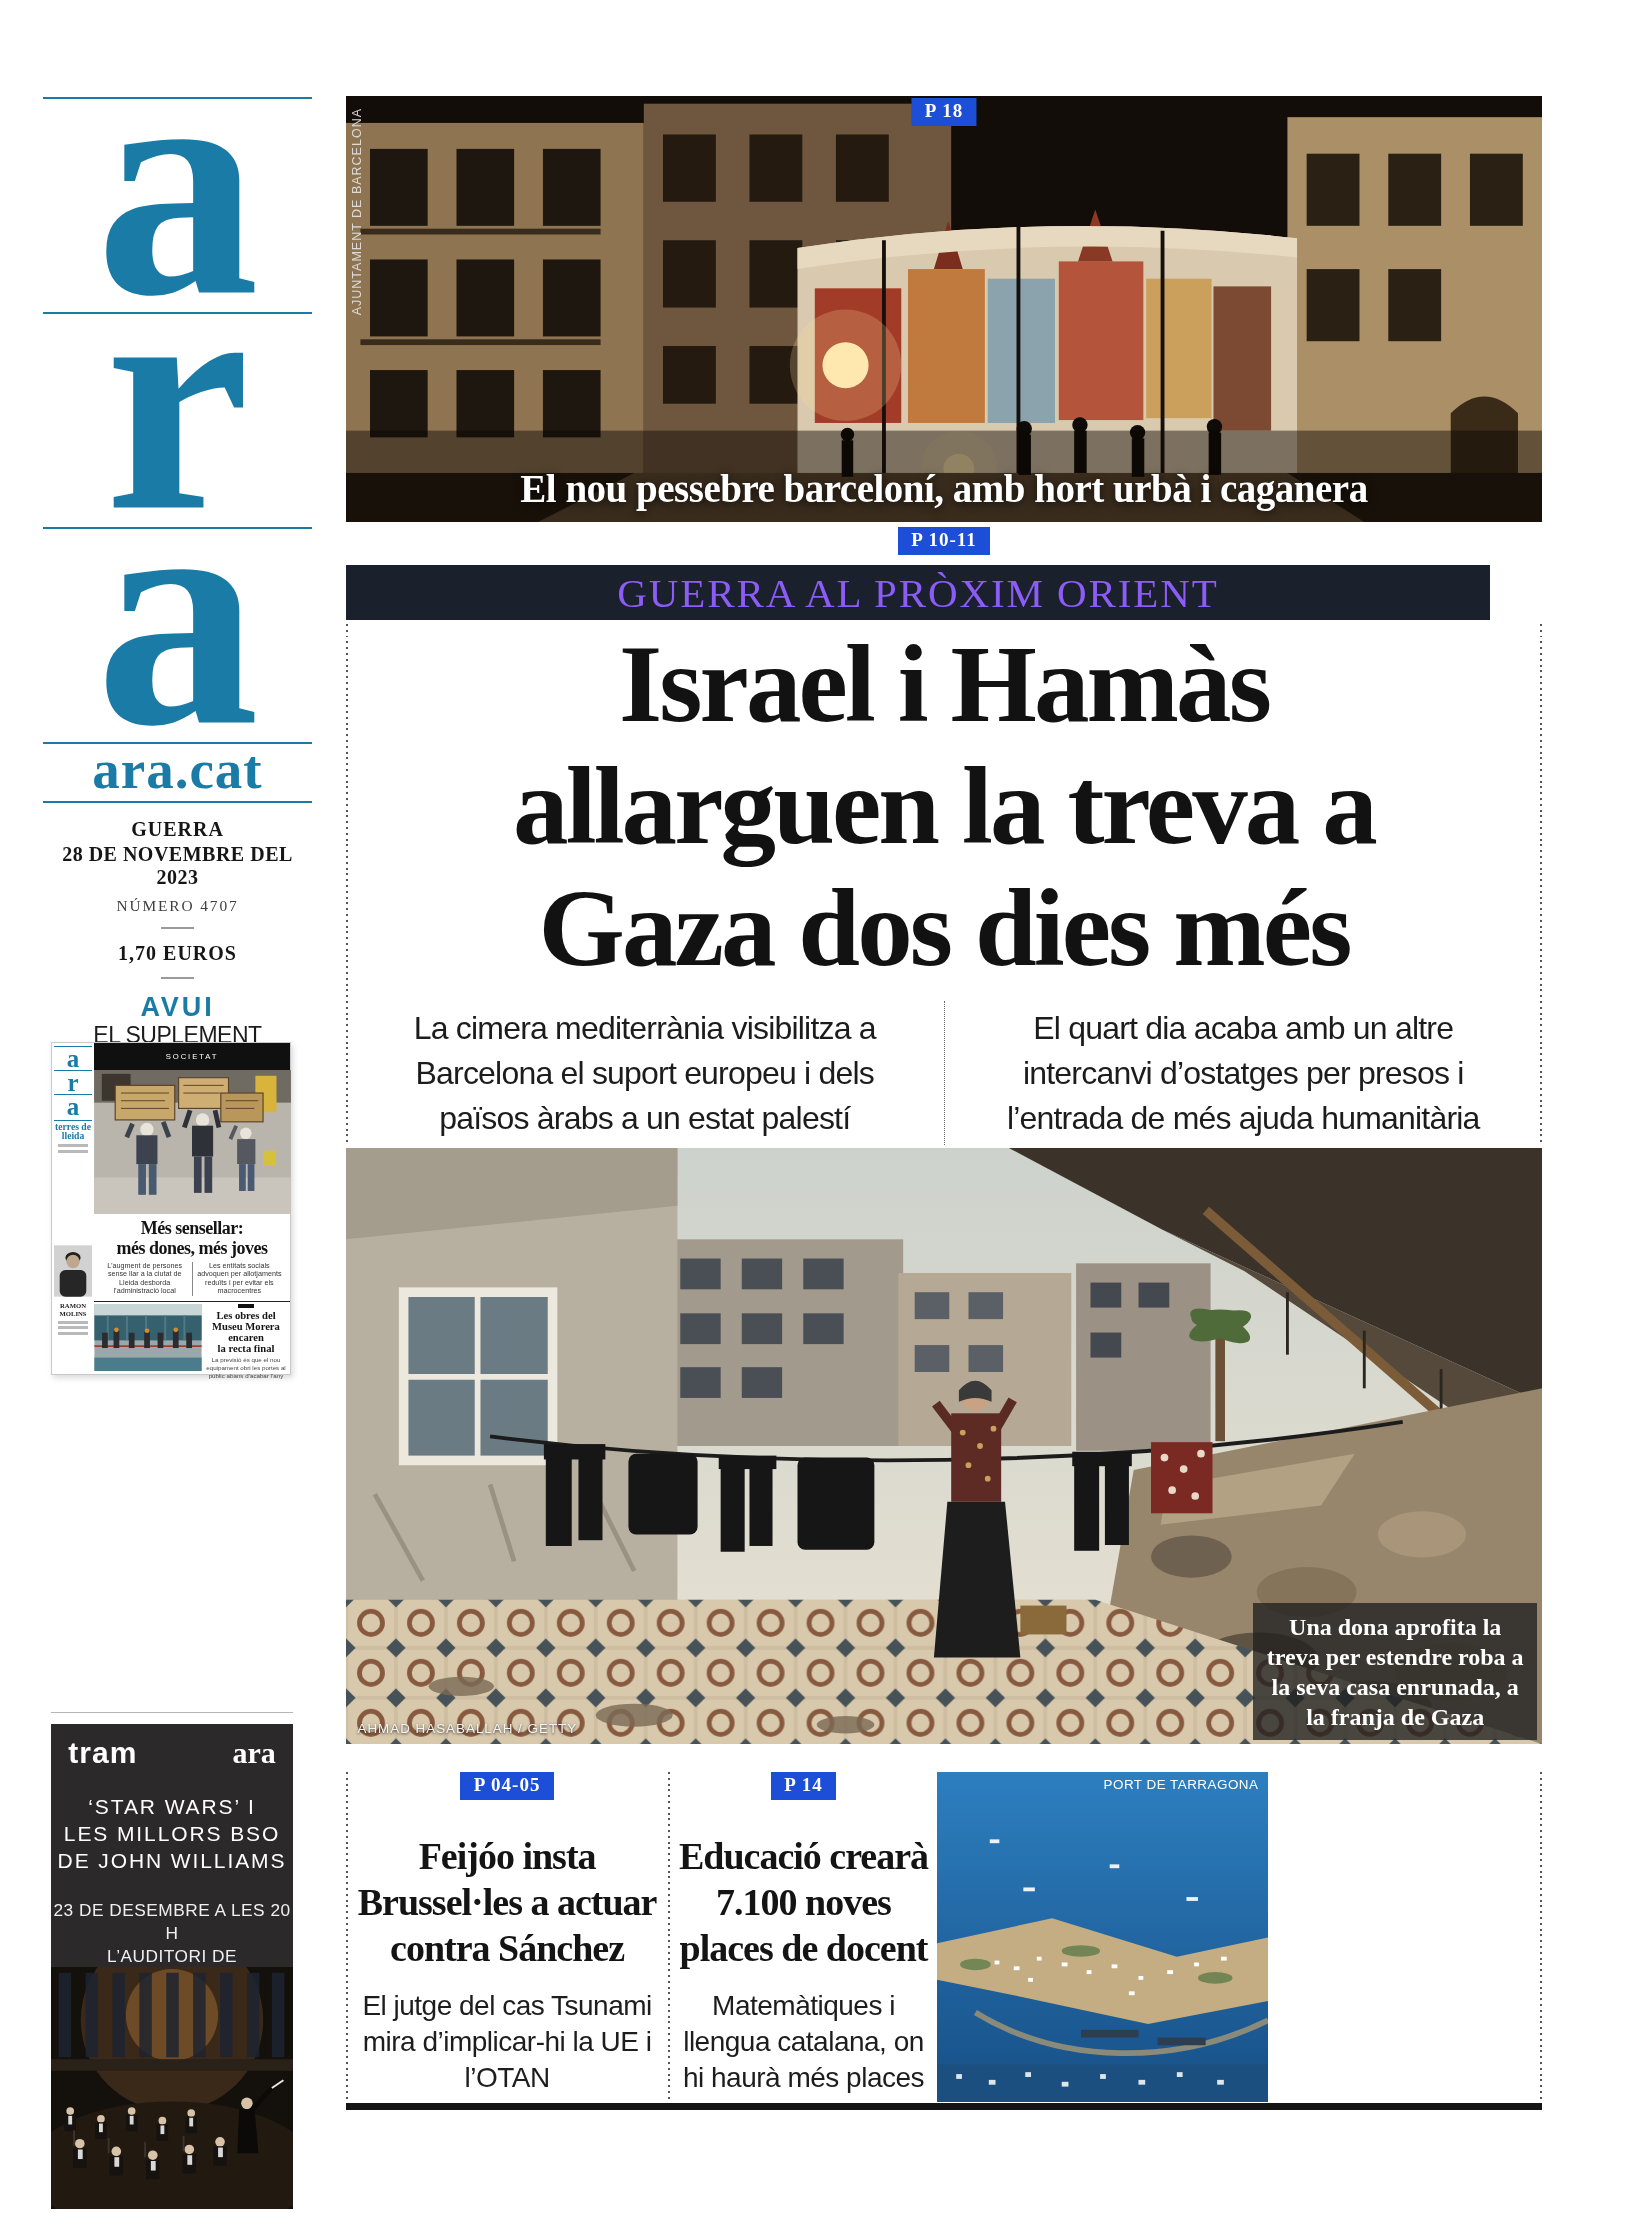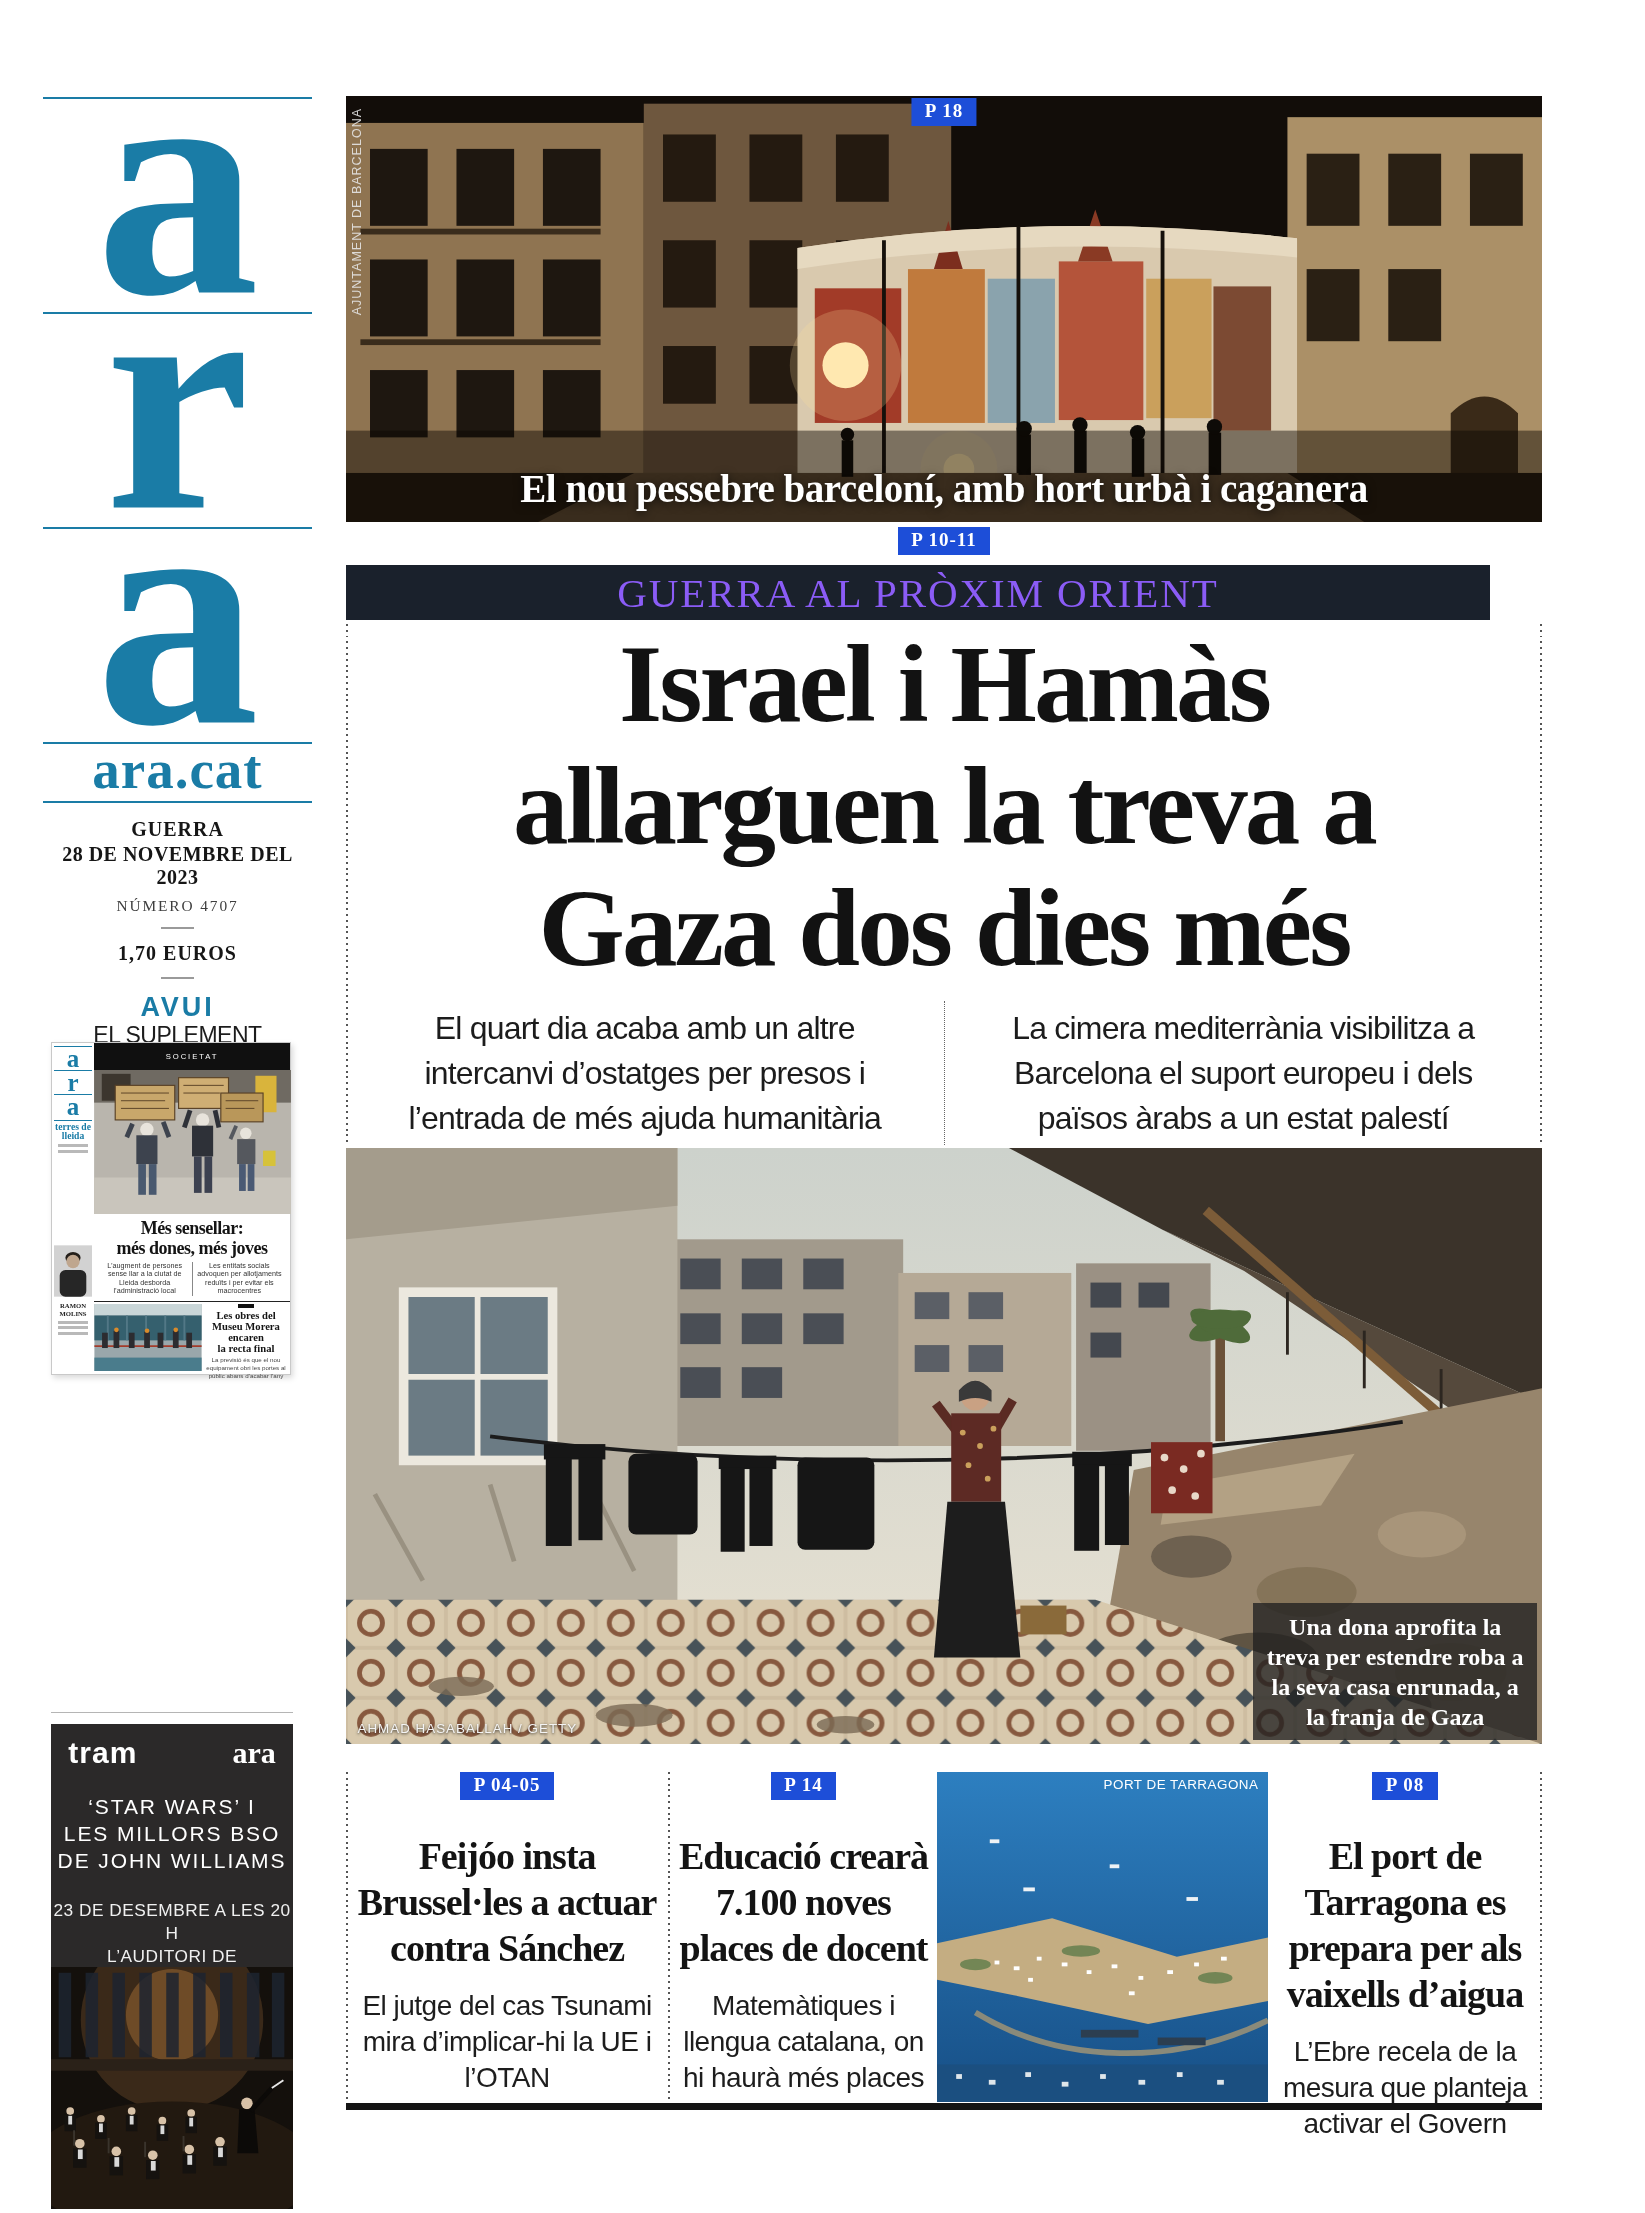--- a/index.html
+++ b/index.html
@@ -452,22 +452,22 @@
   <h1 class="headline">
     <div>Israel i Hamàs</div>
     <div>allarguen la treva a</div>
     <div>Gaza dos dies més</div>
   </h1>
 
   <div class="side-dots" style="left:346px;"></div>
   <div class="side-dots" style="left:1540px;"></div>
 
   <section class="deck">
+    <div>La cimera mediterrània visibilitza a Barcelona el suport europeu i dels països àrabs a un estat palestí</div>
     <div>El quart dia acaba amb un altre intercanvi d’ostatges per presos i l’entrada de més ajuda humanitària</div>
-    <div>La cimera mediterrània visibilitza a Barcelona el suport europeu i dels països àrabs a un estat palestí</div>
   </section>
 
   <section class="lead-photo">
     <svg width="1196" height="596" viewBox="0 0 1245 620" preserveAspectRatio="none">
       <defs>
         <linearGradient id="sky" x1="0" y1="0" x2="0" y2="1">
           <stop offset="0" stop-color="#cdd2cc"></stop>
             <stop offset="1" stop-color="#e9e2d2"></stop>
         </linearGradient>
         <pattern id="tiles" width="52" height="52" patternUnits="userSpaceOnUse">
@@ -660,23 +660,18 @@
           <rect x="130" y="322" width="7" height="5"></rect>
             <rect x="170" y="314" width="6" height="5"></rect>
             <rect x="210" y="320" width="7" height="5"></rect>
           <rect x="250" y="312" width="6" height="5"></rect>
             <rect x="292" y="320" width="7" height="5"></rect>
         </g>
       </svg>
       <span class="port-label">PORT DE TARRAGONA</span>
     </div>
 
-    <article class="brief" style="left:927px;width:264px;">
-      <span class="badge">P 08</span>
-      <h3>El port de Tarragona es prepara per als vaixells d’aigua</h3>
-      <p>L’Ebre recela de la mesura que planteja activar el Govern</p>
-    </article>
 
     <div class="bottom-rule"></div>
   </section>
 
 </div>
 
 
 </body></html>

